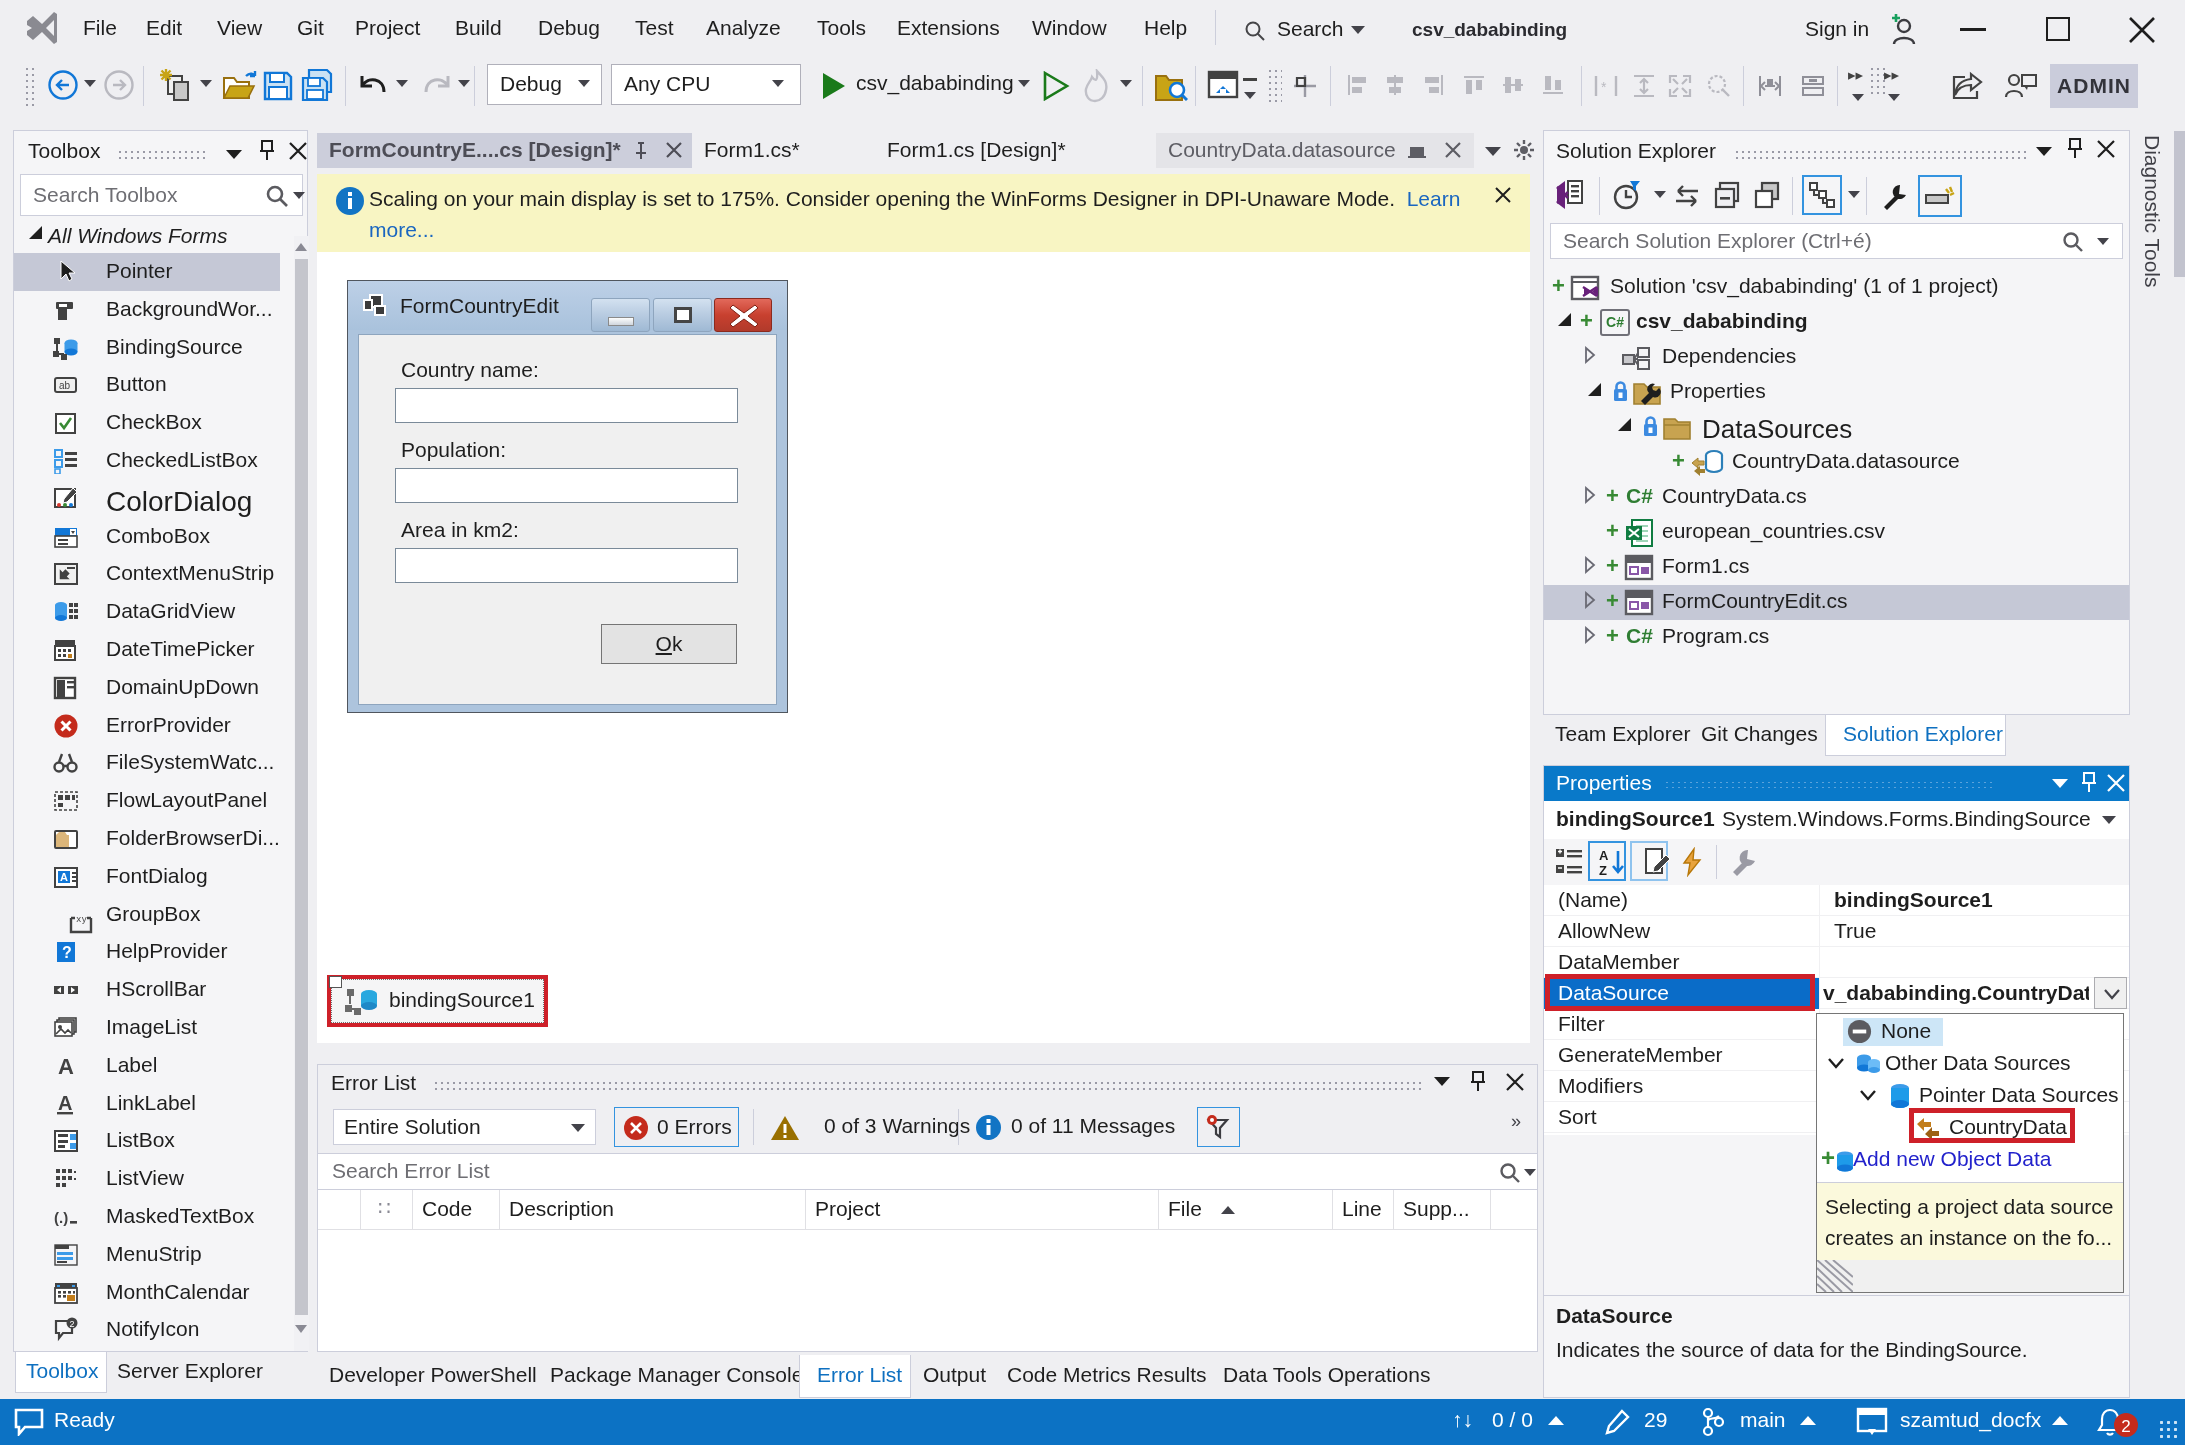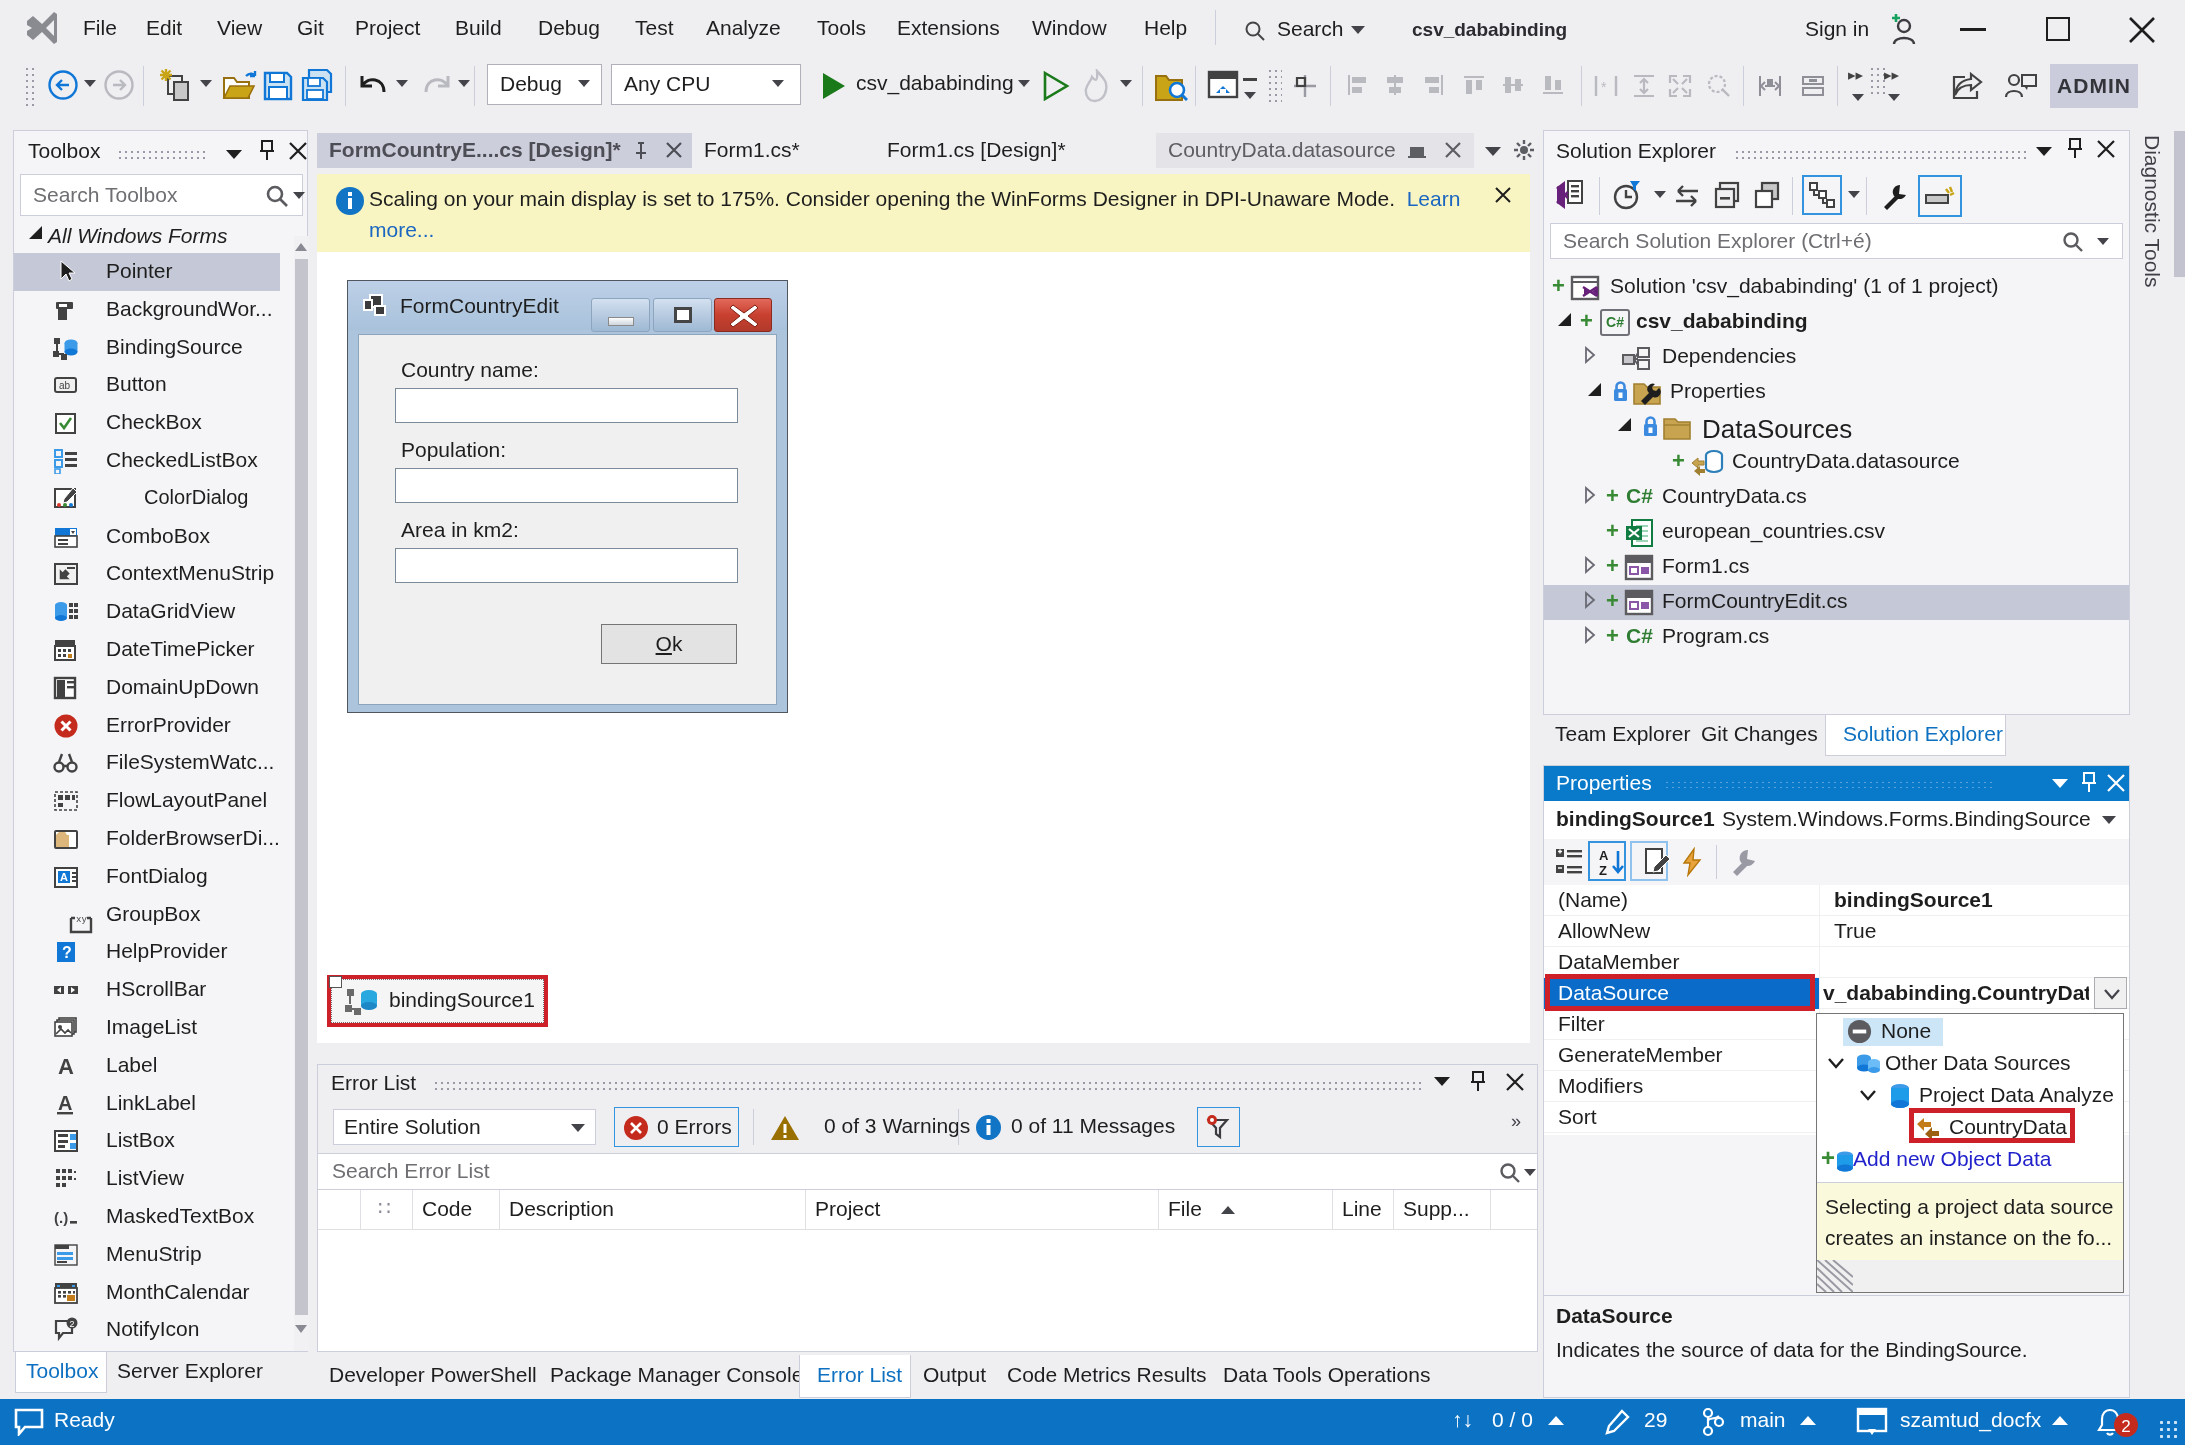--- a/index.html
+++ b/index.html
@@ -303,21 +303,21 @@
 <div class="abs" style="left:0;top:227px;width:266px;height:38px;">
           <div class="abs" style="left:39px;top:6px;">
             <svg width="26" height="26" viewBox="0 0 26 26">
               <rect x="2" y="3" width="20" height="18" fill="#fff" stroke="#424242" stroke-width="2"></rect>
               <path d="M20 2 L24 6 L14 16 L10 17 L11 13 Z" fill="#424242" stroke="#fff" stroke-width="1"></path>
               <circle cx="6" cy="19" r="2" fill="#D8382E"></circle>
               <circle cx="12" cy="19" r="2" fill="#388A34"></circle>
               <circle cx="18" cy="19" r="2" fill="#1177D7"></circle>
             </svg>
           </div>
-          <div class="abs" style="left:92px;top:6px;font-size:20px;white-space:nowrap;margin-left:38px;">ColorDialog</div>
+          <div class="abs" style="left:92px;top:6px;font-size:28px;white-space:nowrap;">ColorDialog</div>
         </div>
 <div class="abs" style="left:0;top:265px;width:266px;height:38px;">
           <div class="abs" style="left:39px;top:6px;">
             <svg width="26" height="26" viewBox="0 0 26 26">
               <rect x="2" y="4" width="22" height="8" fill="#1177D7"></rect>
               <rect x="17" y="5" width="6" height="6" fill="#fff"></rect>
               <path d="M18 7 l2 3 l2 -3 z" fill="#424242"></path>
               <rect x="2" y="12" width="22" height="11" fill="#fff" stroke="#424242" stroke-width="1.6"></rect>
               <rect x="5" y="15" width="10" height="2" fill="#424242"></rect>
               <rect x="5" y="19" width="10" height="2" fill="#424242"></rect>
@@ -1081,21 +1081,21 @@
       </svg>
       <div class="abs" style="left:68px;top:37px;font-size:21px;white-space:nowrap;">Other Data Sources</div>
       <svg class="abs" style="left:42px;top:74px;" width="18" height="14" viewBox="0 0 18 14">
         <path d="M2 3 L9 11 L16 3" stroke="#1E1E1E" stroke-width="2.4" fill="none"></path>
       </svg>
       <svg class="abs" style="left:70px;top:68px;" width="26" height="28" viewBox="0 0 26 28">
         <ellipse cx="13" cy="6" rx="9" ry="4" fill="#3C9BE9"></ellipse>
         <path d="M4 6 v16 a9 4 0 0 0 18 0 V6" fill="#1E9BE9"></path>
         <ellipse cx="13" cy="22" rx="9" ry="4" fill="#1177D7"></ellipse>
       </svg>
-      <div class="abs" style="left:102px;top:69px;font-size:21px;white-space:nowrap;">Project Data Analyze</div>
+      <div class="abs" style="left:102px;top:69px;font-size:21px;white-space:nowrap;">Pointer Data Sources</div>
       <svg class="abs" style="left:98px;top:100px;" width="30" height="28" viewBox="0 0 30 28">
         <path d="M2 10 l7 -6 v4 h7 v5 h-7 v4 z" fill="#C27D1A"></path>
         <path d="M10 20 l7 6 v-4 h7 v-5 h-7 v-4 z" fill="#9C6013"></path>
       </svg>
       <div class="abs" style="left:132px;top:101px;font-size:21px;white-space:nowrap;">CountryData</div>
       <div class="abs" style="left:92px;top:94px;width:166px;height:35px;border:5px solid #CE2029;"></div>
       <div class="abs" style="left:4px;top:130px;color:#388A34;font-size:24px;font-weight:bold;">+</div>
       <svg class="abs" style="left:17px;top:136px;" width="22" height="24" viewBox="0 0 22 24">
         <ellipse cx="11" cy="5" rx="8" ry="3.5" fill="#3C9BE9"></ellipse>
         <path d="M3 5 v13 a8 3.5 0 0 0 16 0 V5" fill="#1E9BE9"></path>

